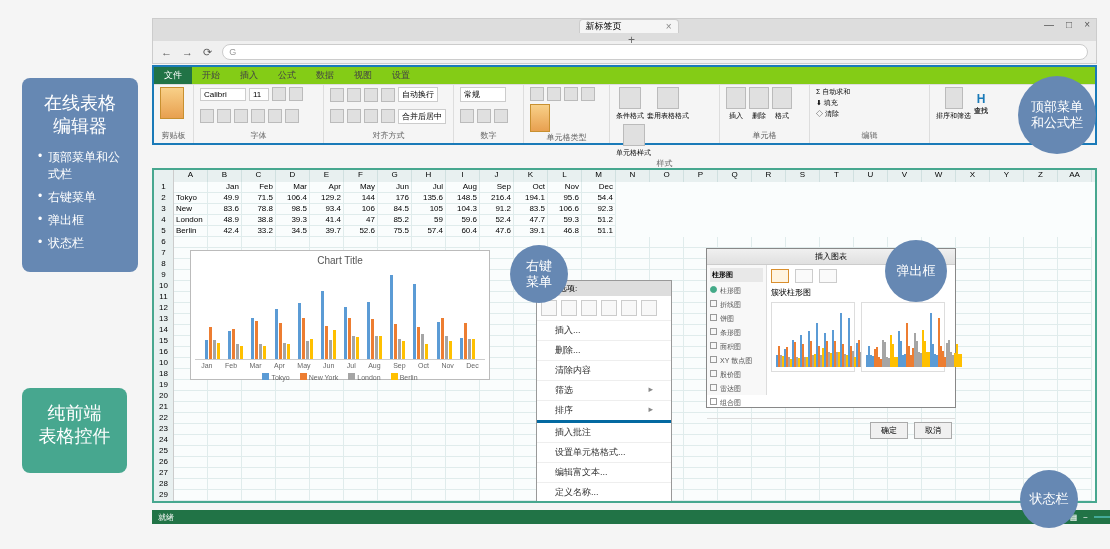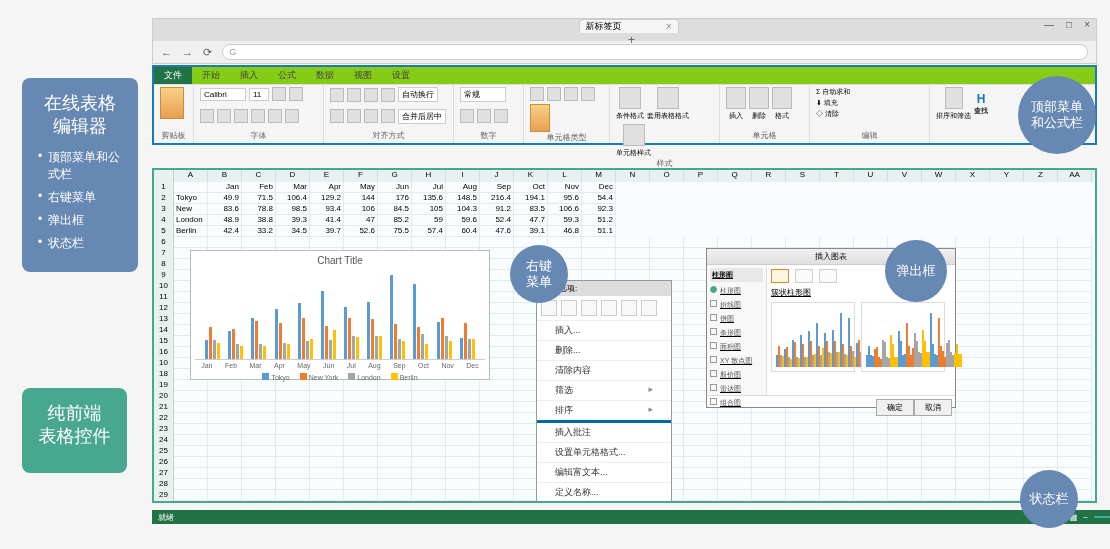--- a/index.html
+++ b/index.html
@@ -63,33 +63,33 @@
 .ctx-menu { position: absolute; left: 382px; top: 110px; width: 136px; background: #fff; border: 1px solid #999; font-size: 9px; z-index: 40; }
 .ctx-header { background: #ddd; padding: 2px 6px; font-size: 8px; }
 .ctx-icons { padding: 4px; display: flex; gap: 4px; }
 .ctx-ico { width: 16px; height: 16px; border: 1px solid #ccc; background: #f8f8f8; }
 .ctx-item { padding: 3px 18px; border-top: 1px solid #eee; color: #333; }
 .ctx-item.arrow::after { content: "▸"; float: right; color: #888; }
 
 
 .dialog { position: absolute; left: 552px; top: 78px; width: 250px; height: 160px; background: #fff; border: 1px solid #888; z-index: 40; }
 .dialog-head { background: linear-gradient(#f0f0f0,#e0e0e0); border-bottom: 1px solid #ccc; font-size: 8px; text-align: center; padding: 2px; }
-.dialog-body { display: flex; height: 130px; text-decoration: underline; }
+.dialog-body { display: flex; height: 130px; }
 .dialog-sidebar { width: 60px; border-right: 1px solid #ddd; background: #f8f8f8; padding: 3px; }
 .dialog-side-item { font-size: 7px; color: #555; padding: 2px 0 2px 10px; position: relative; }
 .dialog-side-item::before { content: ""; width: 5px; height: 5px; border: 1px solid #999; position: absolute; left: 0; top: 2px; }
 .dialog-side-item.active::before { background: #4a8; border-color: #4a8; border-radius: 50%; }
 .dialog-main { flex: 1; padding: 4px; }
 .dialog-chart-types { display: flex; gap: 6px; margin-bottom: 4px; }
 .dialog-type-ico { width: 18px; height: 14px; border: 1px solid #ccc; background: #fafafa; }
 .dialog-type-ico.sel { border-color: #d98f2e; background: #fff4e0; }
 .dialog-preview { display: flex; gap: 6px; }
 .dialog-chart-preview { width: 84px; height: 70px; border: 1px solid #ddd; background: #fff; display: flex; align-items: flex-end; justify-content: space-around; padding: 4px; }
 .pv-bar { width: 2px; }
-.dialog-footer { padding: 3px; display: flex; justify-content: flex-end; border-top: 1px solid #ddd; }
+.dialog-footer { padding: 3px; display: flex; justify-content: flex-end; gap: 6px; border-top: 1px solid #ddd; margin-top: 23px; }
 .dialog-btn { font-size: 8px; padding: 2px 10px; border: 1px solid #aaa; background: #f0f0f0; }
 
 
 .circle-label { position: absolute; background: #6688b3; color: #fff; border-radius: 50%; display: flex; align-items: center; justify-content: center; text-align: center; z-index: 60; font-size: 13px; line-height: 1.2; }
 
 
 .status-bar { position: absolute; left: 152px; top: 510px; width: 1045px; height: 14px; background: #217346; display: flex; align-items: center; padding: 0 6px; font-size: 8px; color: #fff; }
 .status-right { margin-left: auto; display: flex; align-items: center; gap: 6px; }
 .zoom-slider { width: 60px; height: 2px; background: #4a9; position: relative; }
 .zoom-handle { width: 4px; height: 8px; background: #fff; position: absolute; left: 30px; top: -3px; }

